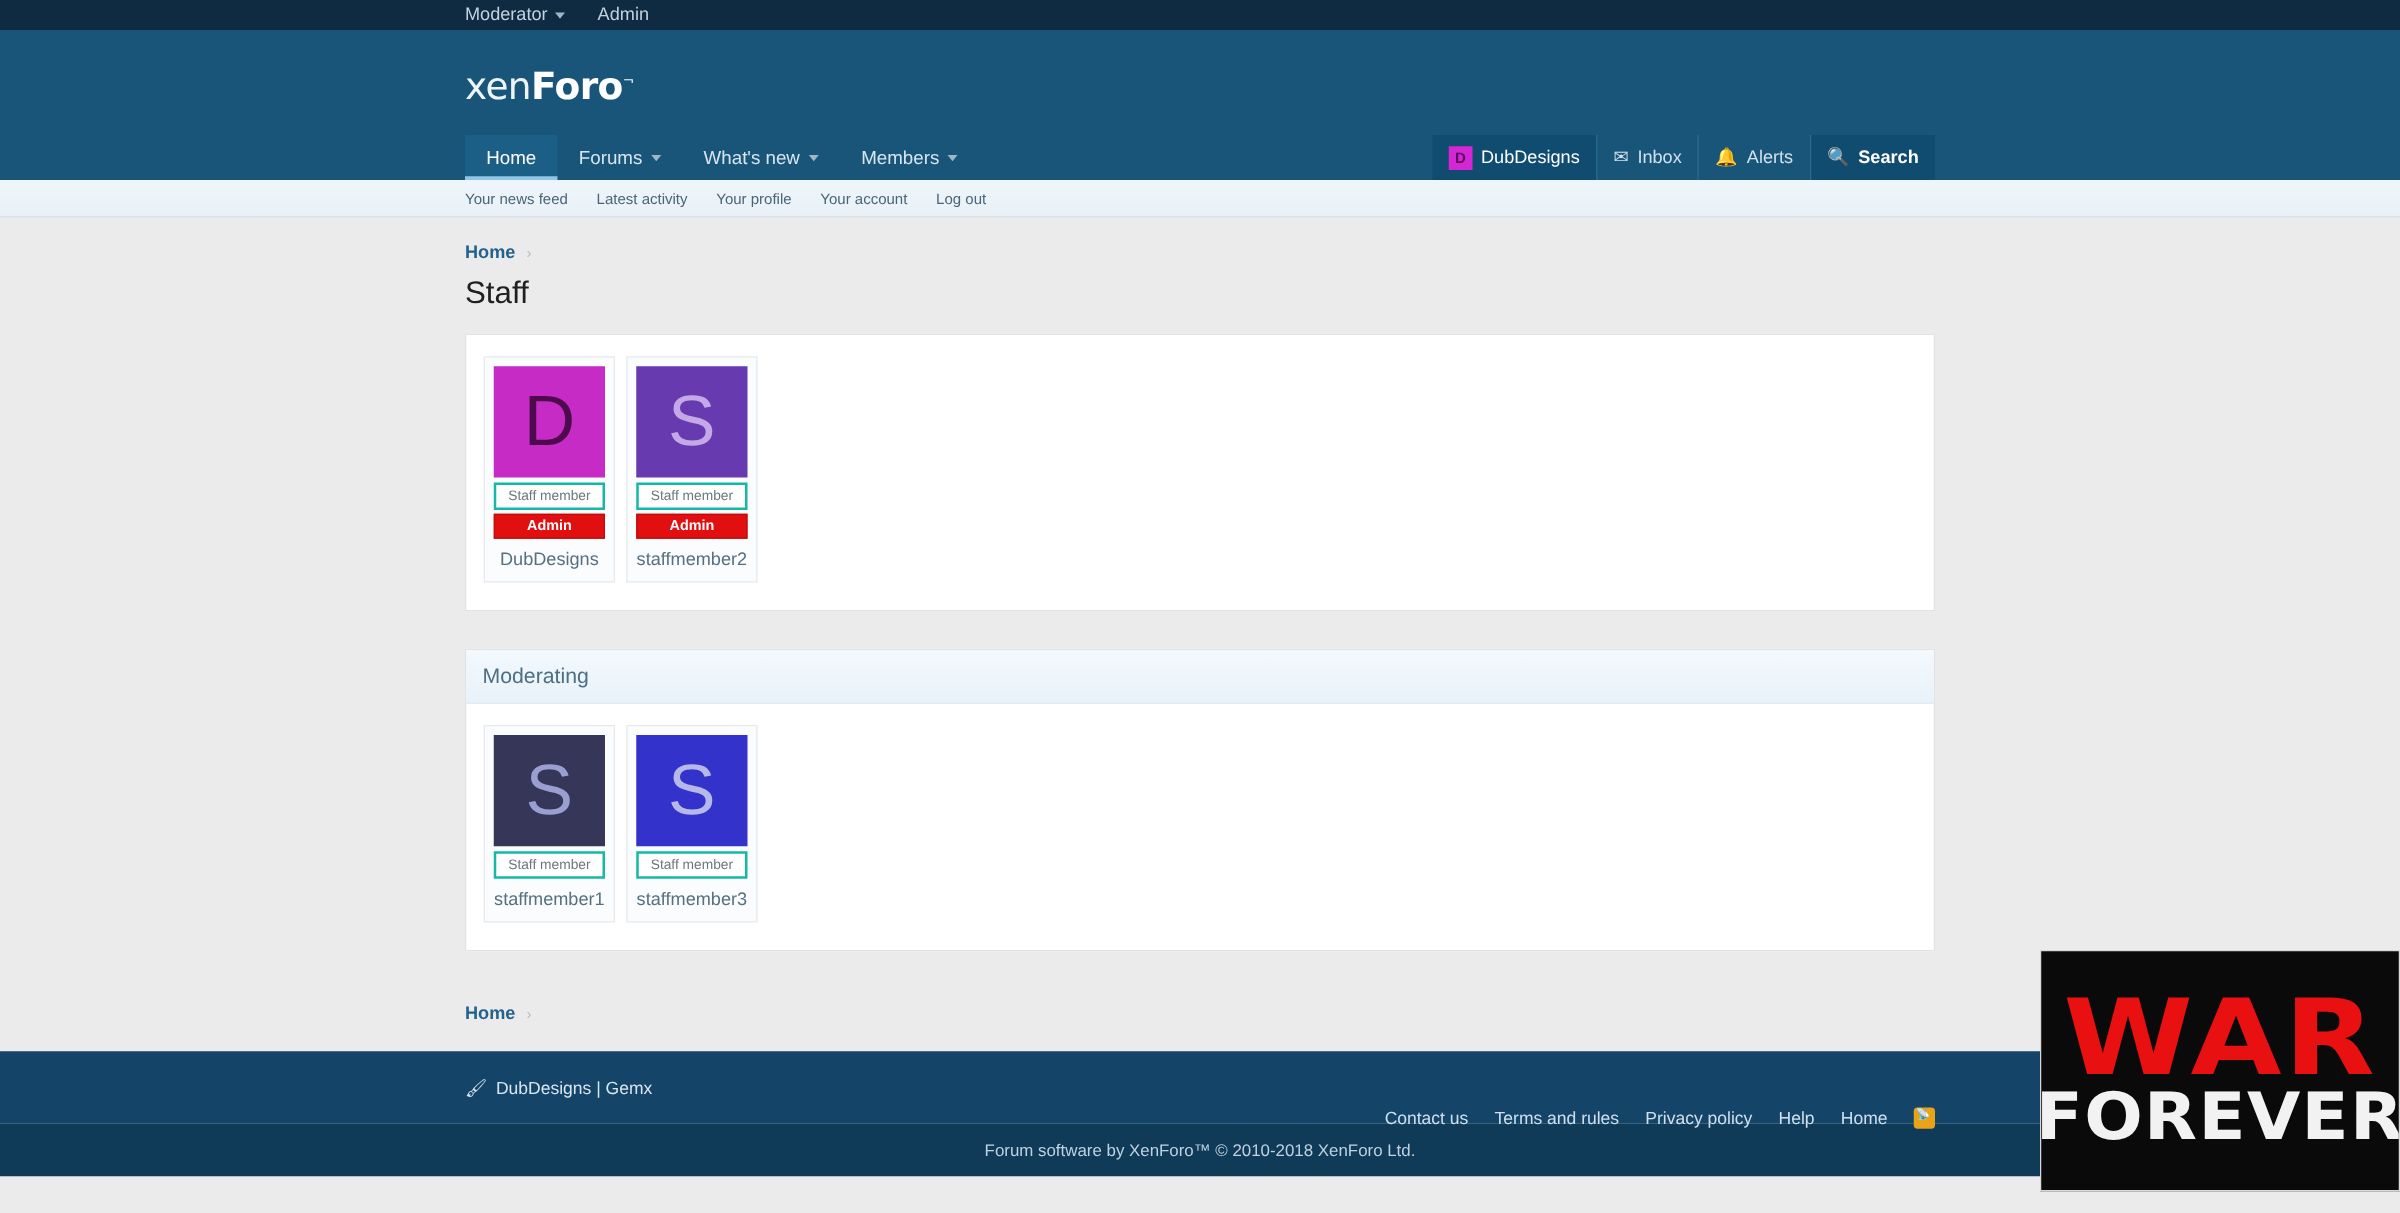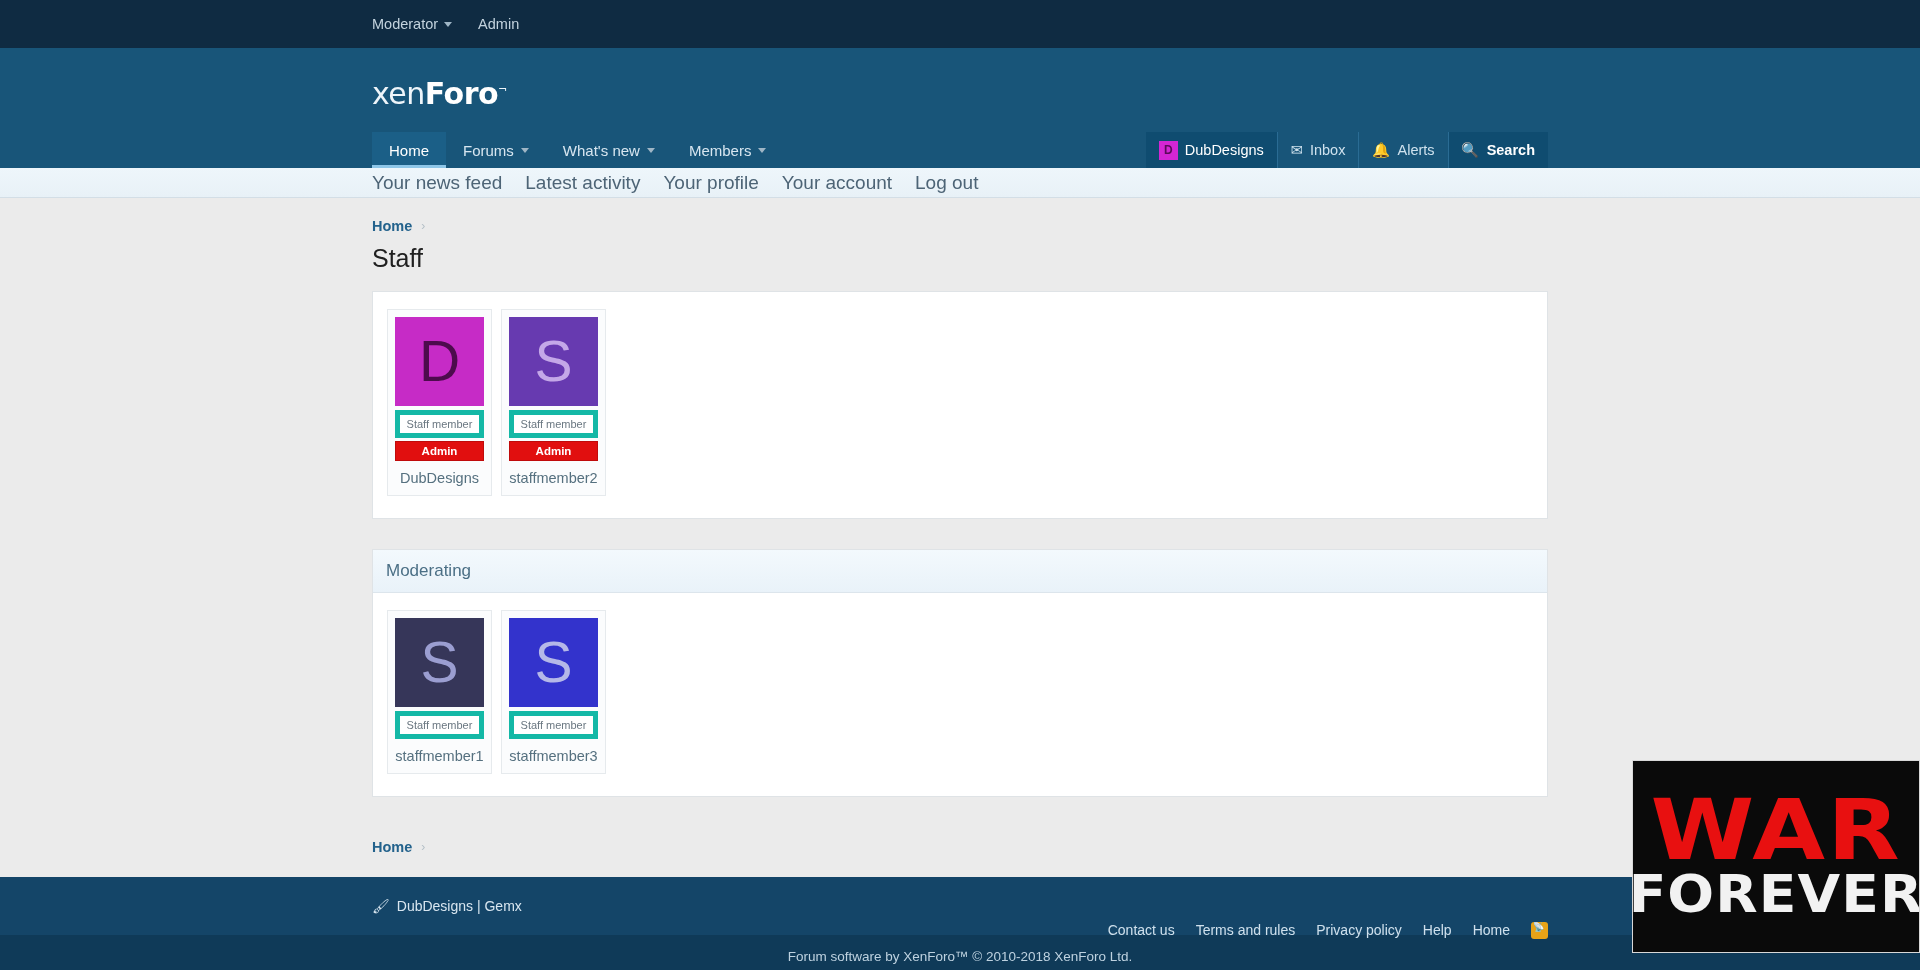--- a/index.html
+++ b/index.html
@@ -5,21 +5,21 @@
   * { box-sizing: border-box; margin: 0; padding: 0; }
   html, body {
     width: 1920px; height: 970px;
     font-family: "Liberation Sans", sans-serif;
     background: #ebebeb;
     overflow: hidden;
   }
 
   
   .staffbar {
-    height: 48px;
+    height: 24px;
     background: #0f2b42;
     display: flex;
     align-items: center;
     padding-left: 372px;
     gap: 26px;
   }
   .staffbar a {
     color: #c3d3de;
     font-size: 14.5px;
     text-decoration: none;
@@ -125,21 +125,21 @@
     background: linear-gradient(#eef6fb, #e8f1f7);
     border-bottom: 1px solid #d3dee6;
     height: 30px;
     display: flex;
     align-items: center;
     padding-left: 372px;
     gap: 23px;
   }
   .subnav a {
     color: #4d6476;
-    font-size: 19px;
+    font-size: 12px;
     text-decoration: none;
   }
 
   
   .page {
     padding-left: 372px;
     padding-right: 372px;
     background: #ebebeb;
   }
   .breadcrumb {
@@ -199,21 +199,21 @@
     display: flex;
     align-items: center;
     justify-content: center;
     font-size: 57px;
     font-family: "Liberation Sans", sans-serif;
     line-height: 1;
     margin: 0 auto;
   }
   .badge-staff {
     margin-top: 4px;
-    border: 5px solid #14b8a6;
+    border: 2px solid #14b8a6;
     background: #ffffff;
     color: #6a7781;
     font-size: 11px;
     padding: 3px 0;
   }
   .badge-admin {
     margin-top: 3px;
     background: #e10f0f;
     border: 1px solid #c00b0b;
     color: #ffffff;

